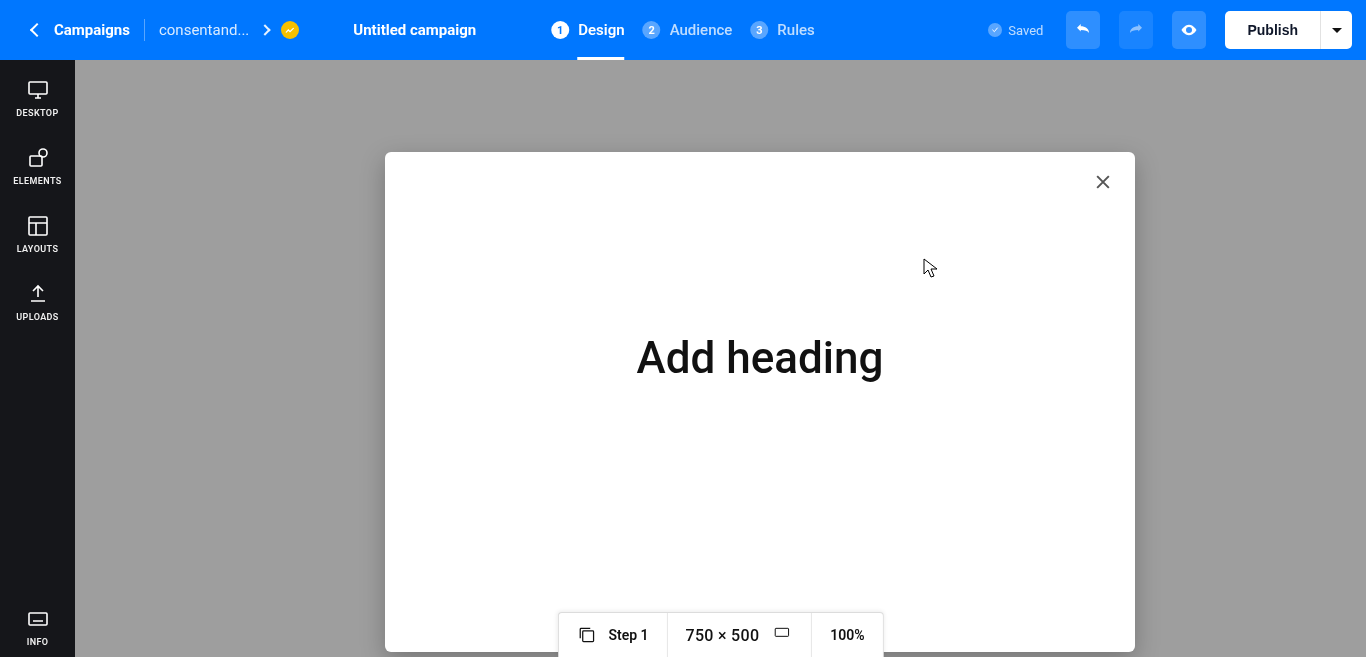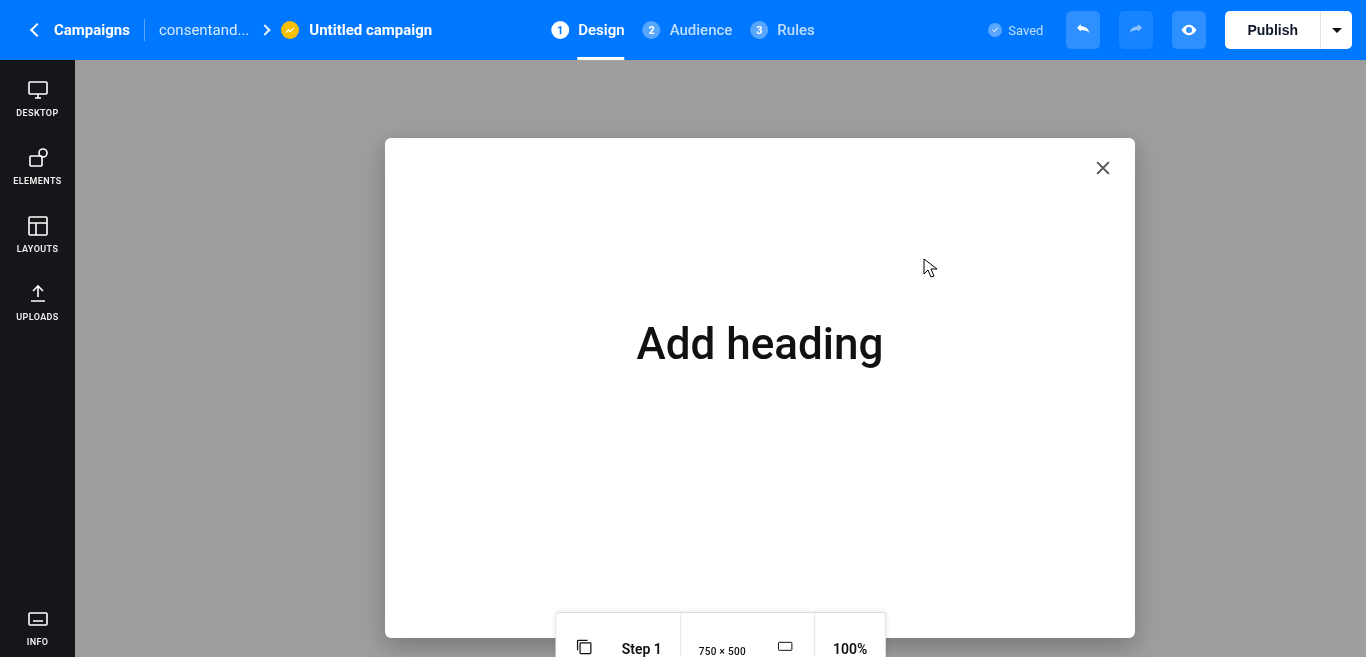--- a/index.html
+++ b/index.html
@@ -18,21 +18,21 @@
   .chevron-back { width: 10px; height: 10px; border-left: 2px solid #fff; border-bottom: 2px solid #fff; transform: rotate(45deg); margin-right: 12px; cursor: pointer; }
   .campaigns-link { font-size: 15px; font-weight: 700; color: #fff; cursor: pointer; }
   .vdiv { width: 1px; height: 22px; background: rgba(255,255,255,.35); margin: 0 14px; }
   .crumb-text { font-size: 15px; color: rgba(255,255,255,.85); cursor: pointer; max-width: 110px; overflow: hidden; text-overflow: ellipsis; white-space: nowrap; }
   .chevron-right { width: 8px; height: 8px; border-right: 2px solid #fff; border-top: 2px solid #fff; transform: rotate(45deg); margin: 0 12px; opacity: .9; }
   .status-dot {
     width: 18px; height: 18px; border-radius: 50%; background: #f6c000;
     display: flex; align-items: center; justify-content: center; margin-right: 10px;
   }
   .status-dot svg { width: 10px; height: 10px; }
-  .campaign-title { font-size: 15px; font-weight: 700; color: #fff; cursor: text; }
+  .campaign-title { font-size: 15px; font-weight: 700; color: #fff; cursor: text; margin-left: 44px; }
 
   .stepper { position: absolute; left: 50%; transform: translateX(-50%); top: 0; height: 60px; display: flex; align-items: center; gap: 18px; }
   .step { display: flex; align-items: center; gap: 9px; cursor: pointer; position: relative; height: 60px; }
   .step-num {
     width: 18px; height: 18px; border-radius: 50%; font-size: 11px; font-weight: 700;
     display: flex; align-items: center; justify-content: center;
     background: rgba(255,255,255,.35); color: #fff;
   }
   .step.active .step-num { background: #fff; color: #0077ff; }
   .step-label { font-size: 15px; color: rgba(255,255,255,.75); font-weight: 500; text-align: center; }
@@ -73,45 +73,45 @@
   .sb-icon svg { stroke: #fff; fill: none; stroke-width: 1.6; }
   .sb-label { font-size: 9px; letter-spacing: .4px; color: #f0f0f0; font-weight: 600; }
   .sb-spacer { flex: 1; }
 
   
   .canvas-bg {
     position: absolute; left: 75px; top: 60px; right: 0; bottom: 0;
     background: #9e9e9e;
   }
   .popup {
-    position: absolute; width: 750px; height: 500px; left: 310px; top: 78px;
+    position: absolute; width: 750px; height: 500px; left: 310px; top: 92px;
     background: #fff; border-radius: 6px; box-shadow: 0 8px 24px rgba(0,0,0,.25);
   }
   .close-x { position: absolute; top: 20px; right: 22px; cursor: pointer; }
   .close-x svg { width: 20px; height: 20px; stroke: #555; stroke-width: 2.4; }
   .heading {
     position: absolute; left: 50%; top: 180px; transform: translateX(-50%);
     font-size: 44px; font-weight: 500; color: #111; white-space: nowrap; cursor: text;
   }
   .powered {
     position: absolute; left: 50%; top: 590px; transform: translateX(-50%);
     font-size: 12.5px; color: #3a3a3a;
   }
 
   
   .bottombar {
     position: absolute; left: 50%; transform: translateX(-50%); bottom: 0;
     height: 45px; background: #fff; display: flex; align-items: stretch;
     border: 1px solid #dcdcdc; border-bottom: none; border-radius: 4px 4px 0 0;
     box-shadow: 0 -1px 4px rgba(0,0,0,.08);
   }
-  .bb-seg { display: flex; align-items: flex-end; padding: 0 18px; gap: 28px; border-right: 1px solid #e6e6e6; cursor: pointer; }
+  .bb-seg { display: flex; align-items: center; padding: 0 18px; gap: 12px; border-right: 1px solid #e6e6e6; cursor: pointer; }
   .bb-seg:last-child { border-right: none; }
   .bb-label { font-size: 14px; color: #111; font-weight: 600; }
-  .bb-dims { font-size: 10px; color: #111; font-weight: 500; letter-spacing: .3px; }
+  .bb-dims { font-size: 16px; color: #111; font-weight: 500; letter-spacing: .3px; }
   .bb-icon { display: flex; align-items: center; }
   .bb-icon svg { stroke: #111; fill: none; stroke-width: 1.5; }
 
   
   .cursor { position: absolute; left: 848px; top: 198px; pointer-events: none; }
   .cursor svg { width: 16px; height: 20px; }
 </style>
 </head>
 <body>
 

